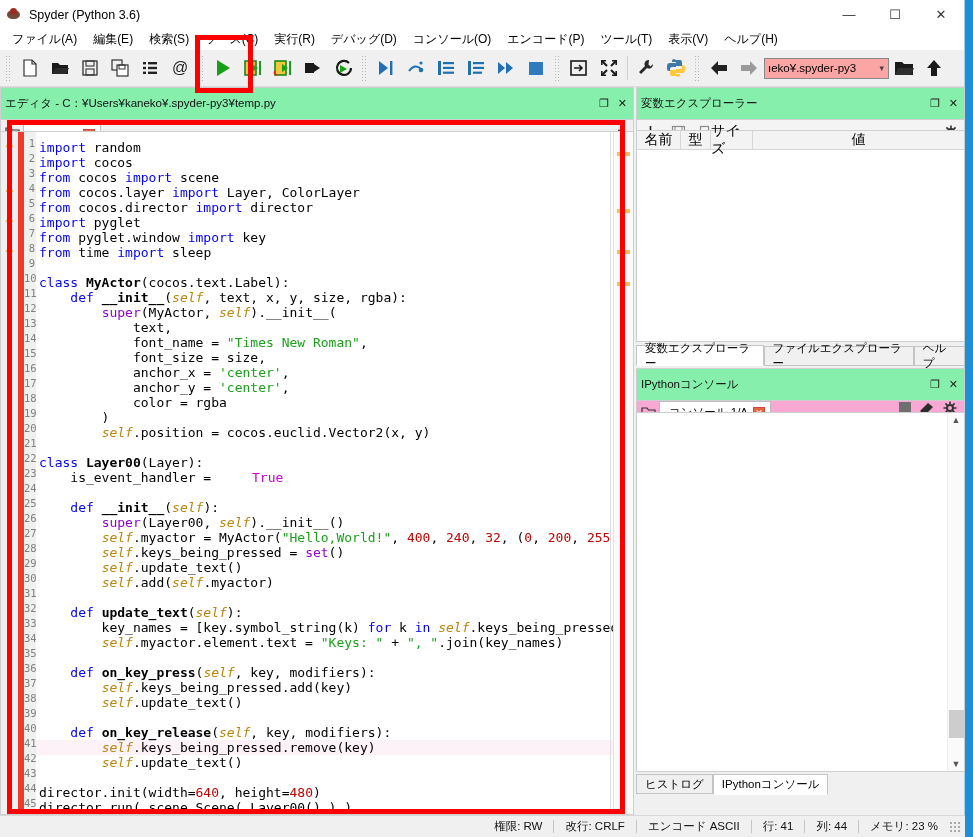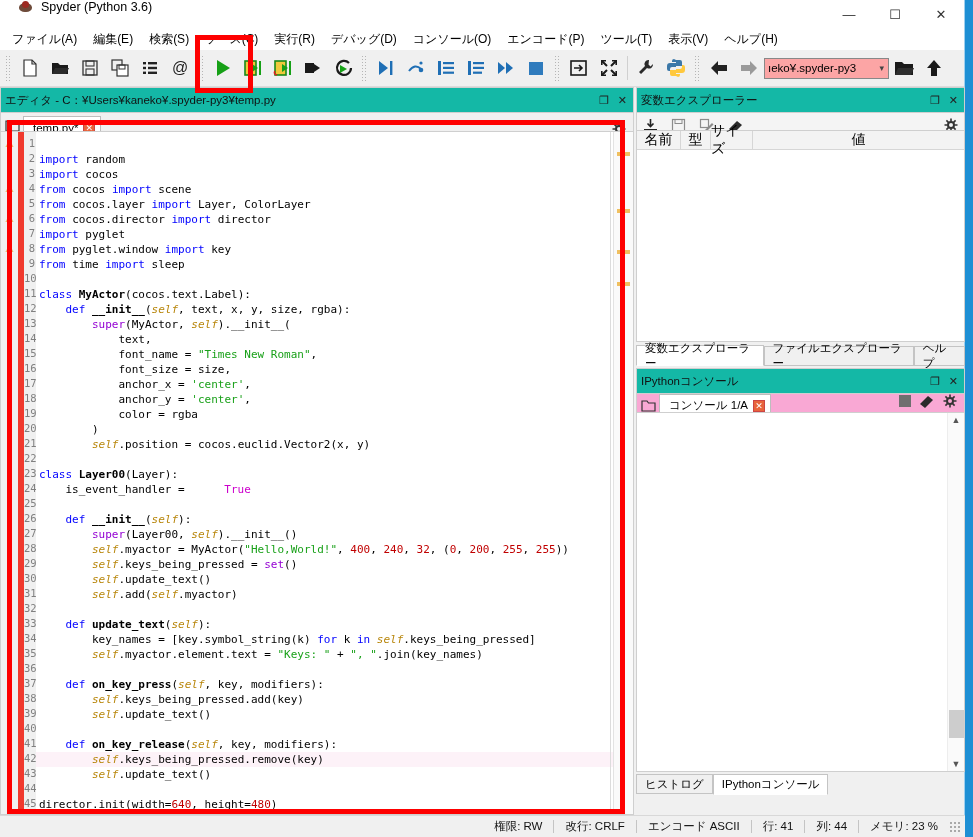--- a/index.html
+++ b/index.html
@@ -10,22 +10,22 @@
     background: #1e8fd4;
     color:#000;
   }
   #app {
     position:absolute; left:0; top:0; width:965px; height:837px;
     background:#f0f0f0;
     border-right:1px solid #9fd0ef;
   }
   
   .titlebar {
-    height:29px; background:#ffffff; display:flex; 
-    padding-left:18px;
+    height:29px; background:#ffffff; display:flex; align-items:center;
+    padding-left:6px;
   }
   .tb-icon { width:16px; height:16px; margin-right:7px; position:relative; }
   .tb-icon .s1 { position:absolute; width:13px; height:9px; left:1px; top:3px;
     background:#6e4b3a; border-radius:50% 50% 45% 45%; }
   .tb-icon .s2 { position:absolute; width:7px; height:7px; left:4px; top:1px;
     background:#9c2b22; border-radius:50%; }
   .tb-title { font-size:12.5px; color:#000; }
   .win-btns { margin-left:auto; display:flex; height:29px; }
   .win-btn { width:46px; height:29px; display:flex; align-items:center; justify-content:center;
     font-size:13px; color:#333; }
@@ -47,21 +47,21 @@
   .sep { width:1px; height:24px; background:#d0d0d0; margin:0 3px; }
   .pathbox {
     width:125px; height:21px; border:1px solid #888; background:#fca5a5;
     display:flex; align-items:center; font-size:11.5px; padding-left:3px;
     overflow:hidden; white-space:nowrap;
   }
   .pathbox .caret { margin-left:auto; margin-right:4px; color:#444; font-size:9px; }
   
   .body-area { position:absolute; left:0; top:87px; width:965px; height:728px; }
   .pane-title {
-    height:26px; background:#14b8a6; border:1px solid #cfcfcf;
+    height:33px; background:#86efac; border:1px solid #cfcfcf;
     display:flex; align-items:center; font-size:11.5px; padding-left:4px; color:#111;
   }
   .pane-title .btns { margin-left:auto; display:flex; gap:9px; padding-right:6px; font-size:11px; color:#222; }
   
   .editor-pane { position:absolute; left:0; top:0; width:634px; height:728px; }
   .editor-tabs {
     height:25px; background:#f0f0f0; display:flex; align-items:flex-end;
     border-left:1px solid #cfcfcf; border-right:1px solid #cfcfcf;
   }
   .tb-folder { width:22px; height:24px; display:flex; align-items:center; justify-content:center; }
@@ -77,22 +77,22 @@
     background:#fff; border:1px solid #cfcfcf; display:flex; overflow:hidden;
   }
   .warn-col { width:17px; background:#f0f0f0; padding-top:4px; flex:none; }
   .warn-ico { height:15px; display:flex; align-items:center; justify-content:center;
     font-size:10px; color:#e8a33d; }
   .red-bar { width:6px; background:#f03a2e; flex:none; }
   .lnum-col { width:12px; background:#f0f0f0; padding-top:4px; flex:none;
     font-family:"DejaVu Sans Mono", monospace; font-size:10.5px; color:#808080;
     text-align:right; overflow:hidden; }
   .lnum { height:15px; line-height:15px; padding-right:1px; }
-  .code-col { flex:1; padding-top:20px; background:#fff; overflow:hidden; position:relative;
-    font-family:"DejaVu Sans Mono", monospace; font-size:11px; }
+  .code-col { flex:1; padding-top:8px; background:#fff; overflow:hidden; position:relative;
+    font-family:"DejaVu Sans Mono", monospace; font-size:13px; }
   .cline { height:15px; line-height:15px; white-space:pre; padding-left:3px; }
   .cline.cur { background:#fdf2f8; }
   .edge-line { position:absolute; left:574px; top:0; width:1px; height:100%; background:#dcdcdc; }
   .flagcol { width:20px; background:#fafafa; border-left:1px solid #e3e3e3; flex:none; position:relative; }
   .flag { position:absolute; left:3px; width:13px; height:4px; background:#f0c060; }
   
   .kw { color:#0000ff; }
   .bi { color:#9400d3; }
   .str { color:#1aa11a; }
   .num { color:#c00000; }

